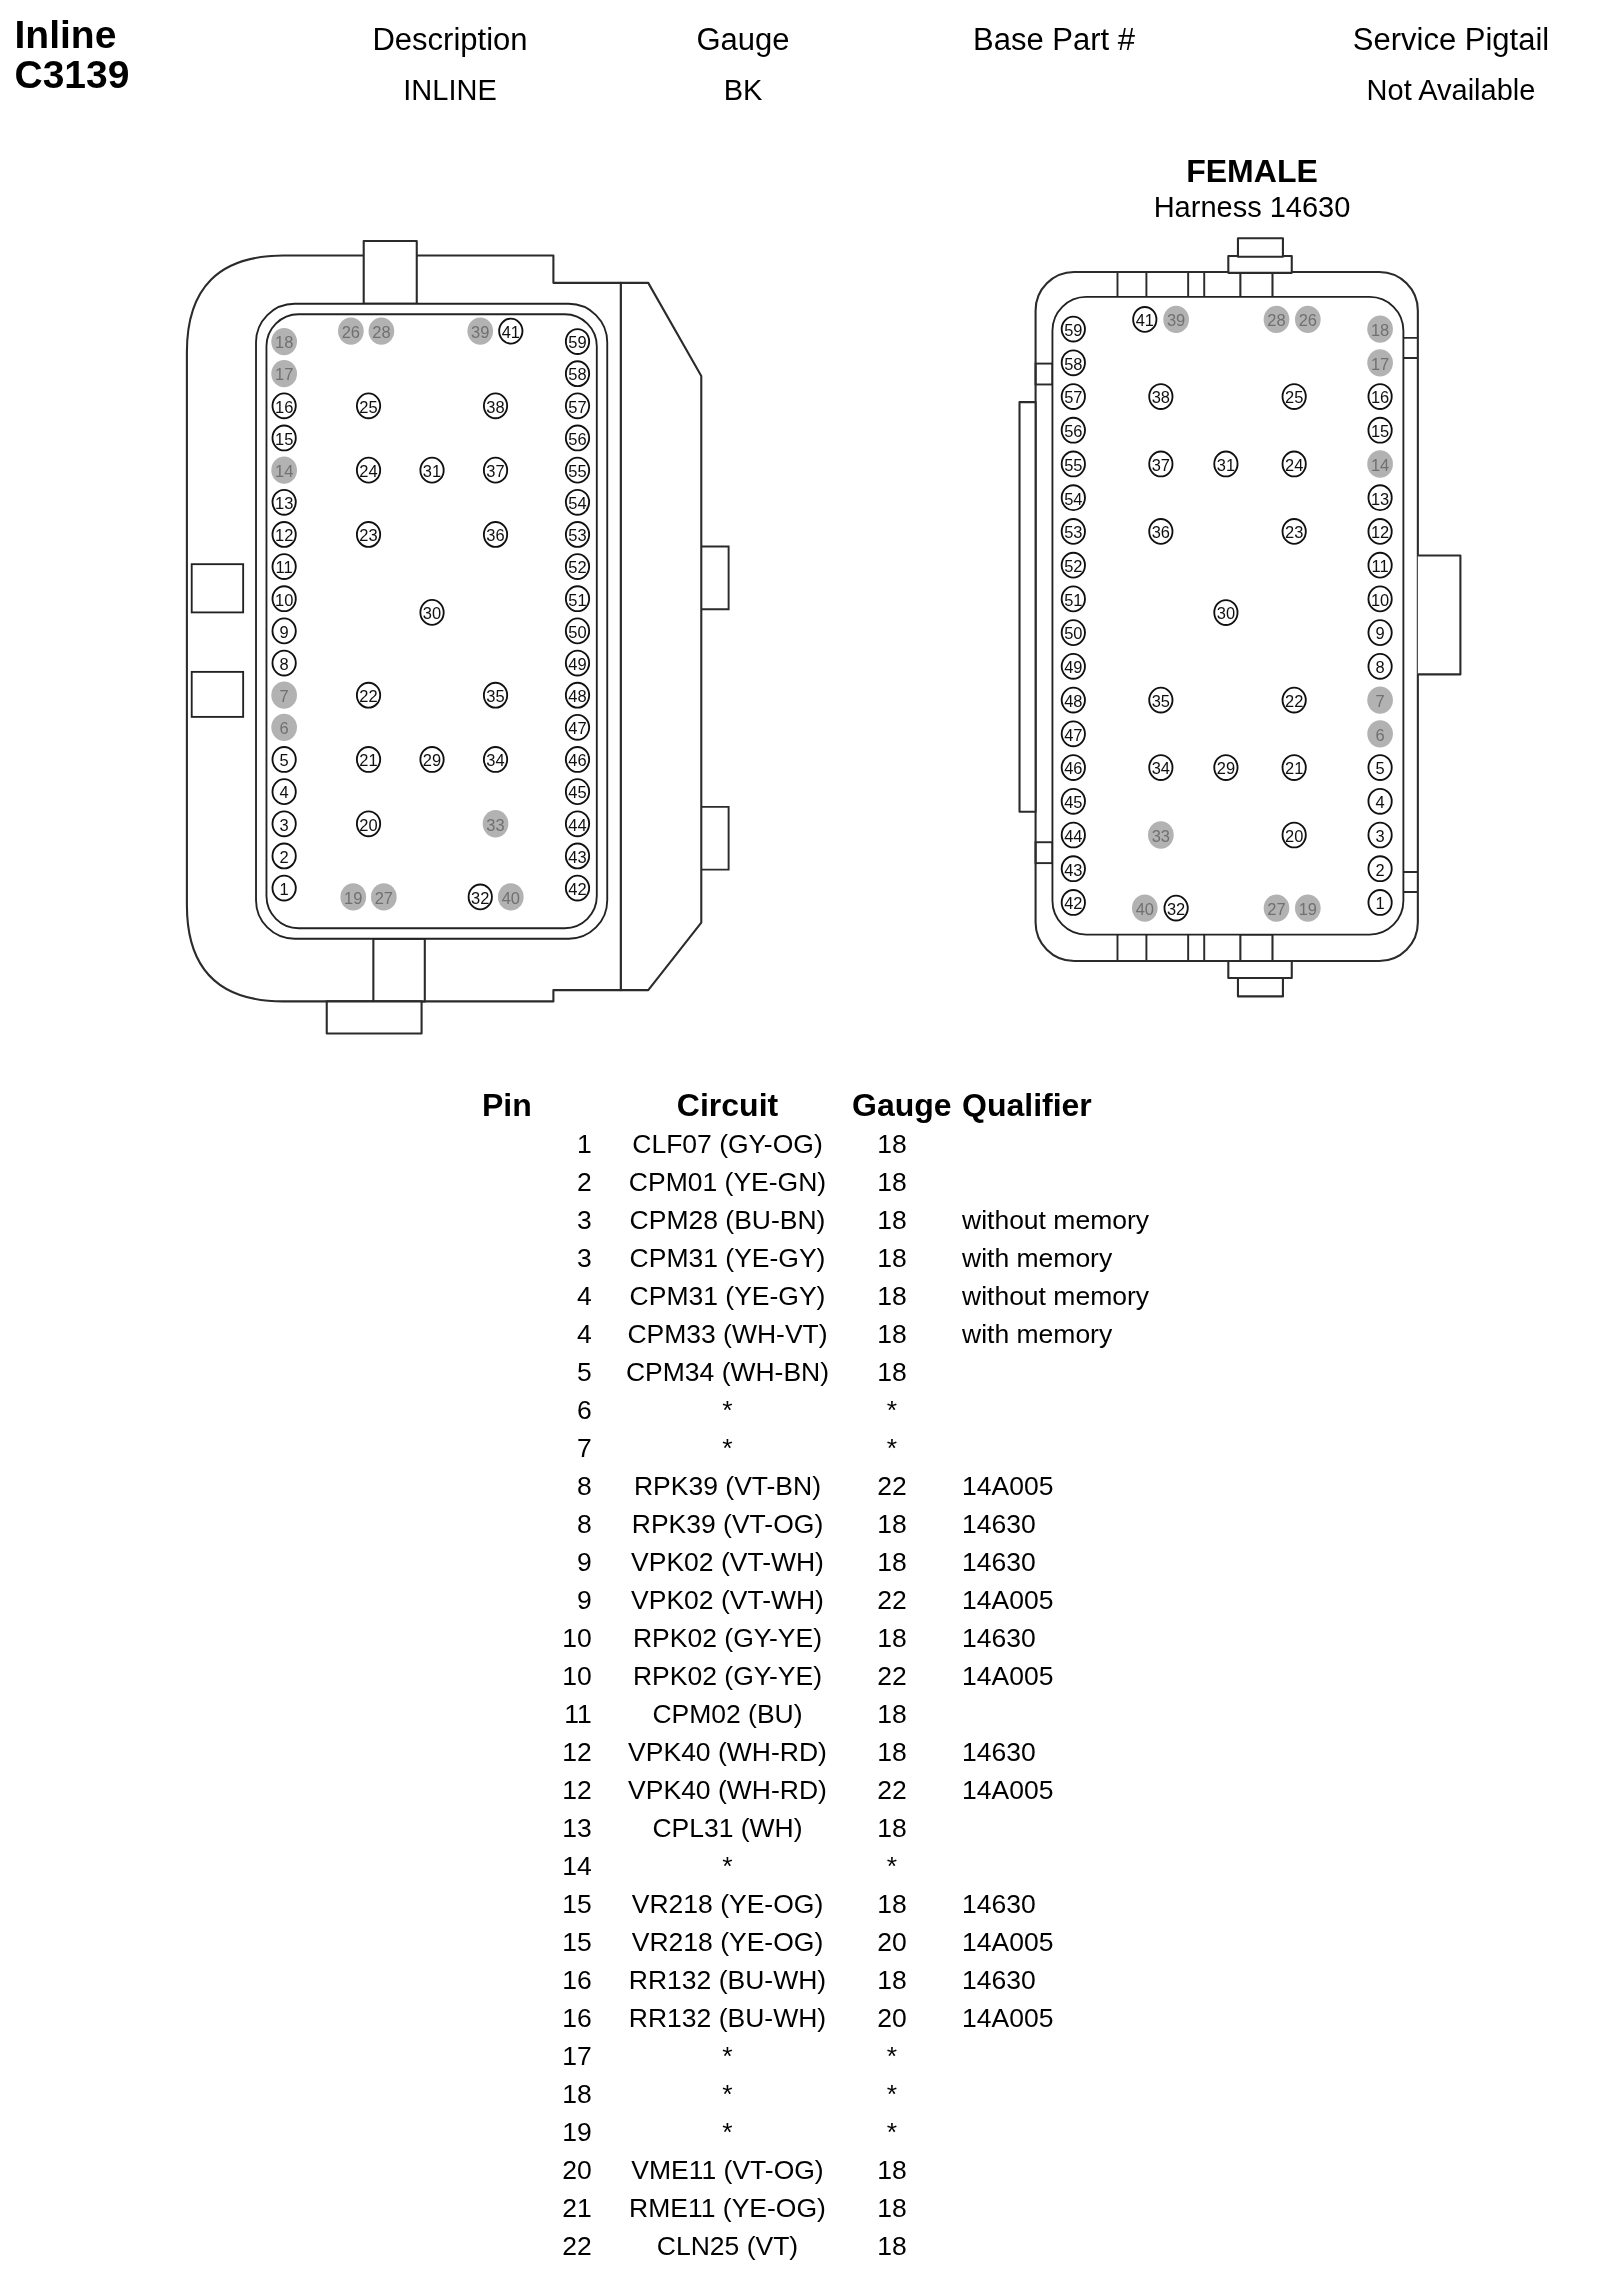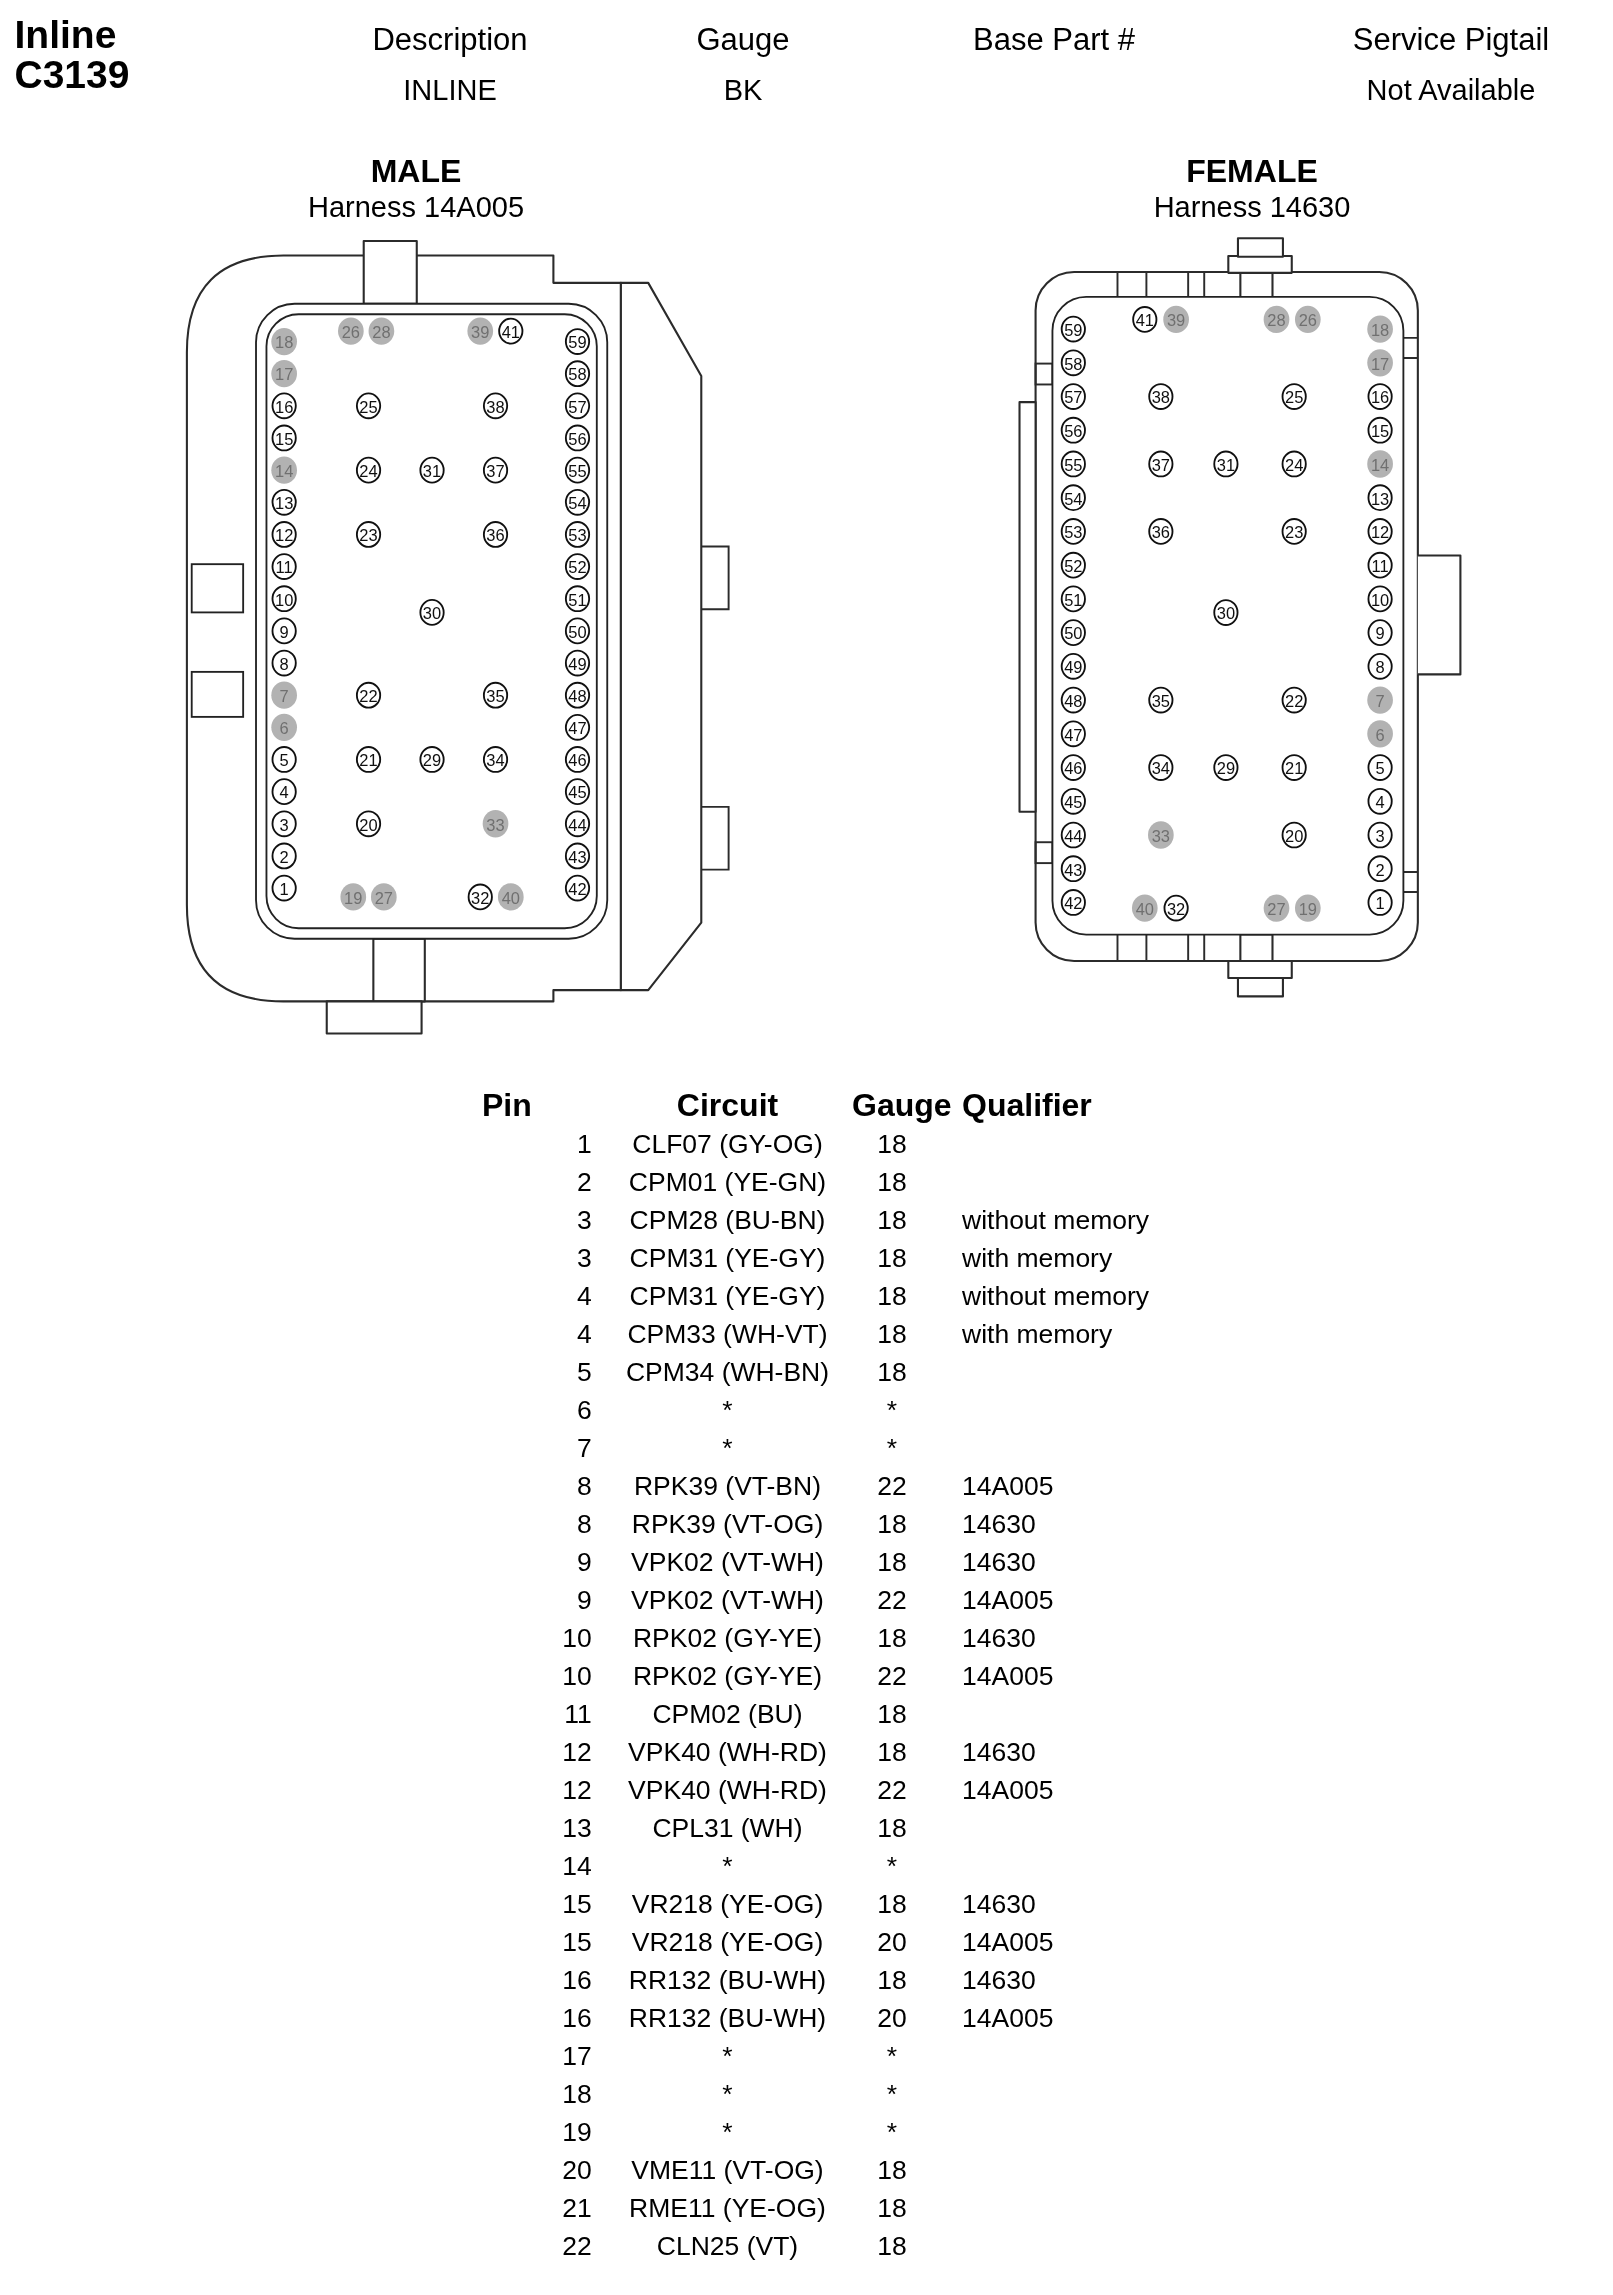--- a/index.html
+++ b/index.html
@@ -55,24 +55,20 @@
   </div>
   <div class="hfield" style="left:1038px;top:24px;margin-left:16px;">
     <div class="lbl">Base Part #</div>
     <div class="val"></div>
   </div>
   <div class="hfield" style="left:1451px;top:24px;">
     <div class="lbl">Service Pigtail</div>
     <div class="val">Not Available</div>
   </div>
 
-  <div class="ctitle" style="left:416px;top:154px;">
-    <div class="big">MALE</div>
-    <div class="sub">Harness  14A005</div>
-  </div>
   <div class="ctitle" style="left:1228px;top:154px;margin-left:24px;">
     <div class="big">FEMALE</div>
     <div class="sub">Harness  14630</div>
   </div>
 
   <svg class="abs" style="left:137px;top:225px;" width="619" height="860" viewBox="170 280 770 1070">
 
     <path class="housing" d="M 352 318 Q 232 318 232 438 L 232 1126 Q 232 1246 352 1246 L 688 1246 L 688 1232 L 772 1232 L 772 352 L 688 352 L 688 318 Z"></path>
 
     <path class="housing" d="M 772 352 L 806 352 L 872 468 L 872 1148 L 806 1232 L 772 1232 Z"></path>

